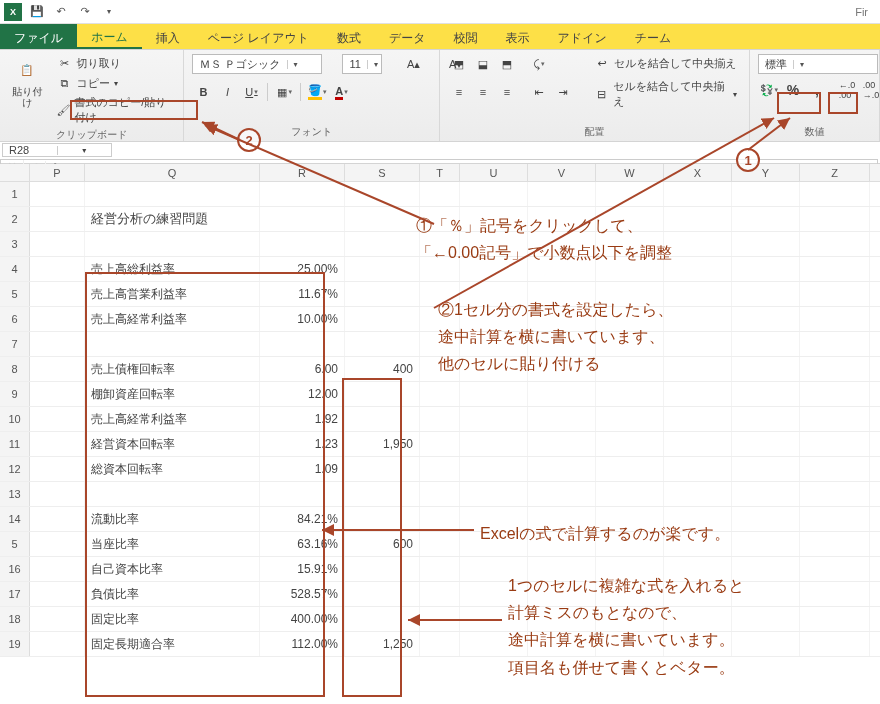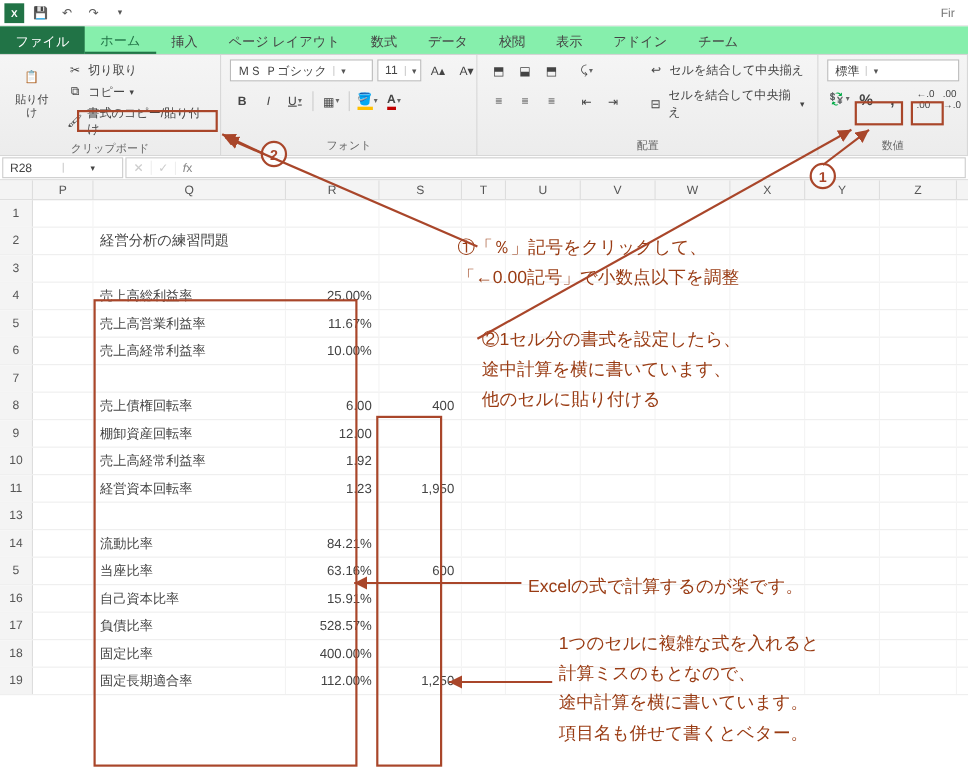--- a/index.html
+++ b/index.html
@@ -6,21 +6,21 @@
   body { font-family: "Meiryo UI", "MS PGothic", sans-serif; font-size: 11px; color: #444; background: #fff; width: 880px; height: 704px; overflow: hidden; position: relative; }
 
   
   .titlebar { height: 24px; background: #fff; display: flex; align-items: center; padding: 0 4px; gap: 6px; border-bottom: 1px solid #e0e0e0; }
   .titlebar .excel-logo { width: 18px; height: 18px; background: #217346; display:flex;align-items:center;justify-content:center;color:#fff;font-size:9px;font-weight:bold;}
   .titlebar .qat-icon { width:18px;height:18px; display:flex;align-items:center;justify-content:center;color:#555;}
   .titlebar .title-spacer { flex:1; }
   .titlebar .app-title { font-size:11px; color:#777; padding-right:8px;}
 
   
-  .tabstrip { height: 26px; display: flex; align-items: stretch; background:#86efac; padding-left:0; border-bottom: 1px solid #d4d4d4;}
+  .tabstrip { height: 26px; display: flex; align-items: stretch; background:#fde047; padding-left:0; border-bottom: 1px solid #d4d4d4;}
   .tab { padding: 4px 14px 0; font-size:12px; color:#444; cursor:pointer; display:flex;align-items:center;}
   .tab.file { background:#217346; color:#fff; }
   .tab.active { color:#217346; border-bottom:2px solid #217346;}
 
   
   .ribbon { height: 92px; background:#f1f1f1; background-image:linear-gradient(#f5f5f5,#ececec); border-bottom:1px solid #d4d4d4; display:flex; align-items:stretch; }
   .group { border-right:1px solid #d8d8d8; padding:4px 8px 2px; display:flex; flex-direction:column; justify-content:space-between; min-width:40px;}
   .group-body { display:flex; gap:6px; align-items:flex-start; flex:1;}
   .group-label { text-align:center; font-size:10px; color:#666; padding-top:2px; position:relative;}
 
@@ -28,27 +28,27 @@
   .bigbtn .ic { width:28px;height:28px; display:flex;align-items:center;justify-content:center;}
   .bigbtn .lbl { font-size:10px; text-align:center; line-height:1.1;}
 
   .stack { display:flex; flex-direction:column; gap:2px; }
   .smallbtn { display:flex; align-items:center; gap:4px; padding:1px 4px; font-size:11px; color:#444;}
   .icbox { width:16px;height:16px; display:inline-flex;align-items:center;justify-content:center;}
 
   .combo { display:inline-flex; align-items:center; border:1px solid #bbb; background:#fff; height:20px;}
   .combo span { padding:0 6px; font-size:11px;}
   .combo .dd { width:14px; border-left:1px solid #ccc; text-align:center; font-size:8px; color:#555;}
-  .fontrow { display:flex; gap:4px; align-items:center;}
+  .fontrow { display:flex; gap:20px; align-items:center;}
   .btnrow { display:flex; gap:2px; align-items:center; margin-top:4px;}
   .tool { width:22px; height:20px; display:inline-flex; align-items:center; justify-content:center; font-size:11px; color:#444;}
   .tool .ddarrow{ font-size:7px; margin-left:1px; color:#666;}
 
   
-  .formulabar { height:22px; border-bottom:1px solid #d4d4d4; display:flex; align-items:stretch; background:#fff;}
+  .formulabar { height:22px; border-bottom:1px solid #d4d4d4; display:flex; align-items:stretch; background:#fff;flex-direction:column;}
   .namebox { width:110px; border:1px solid #ccc; margin:1px 2px; display:flex; align-items:center;}
   .namebox span { padding:0 6px; flex:1; font-size:11px;}
   .namebox .dd { width:16px; border-left:1px solid #ccc; text-align:center; font-size:8px;}
   .fxarea { display:flex; align-items:center; border:1px solid #ccc; margin:1px 2px 1px 0; flex:1;}
   .fxbtn { width:22px; text-align:center; color:#888; font-size:11px; border-left:1px solid #eee;}
   .fxbtn:first-child{border-left:none;}
 
   
   .gridwrap { position:relative; }
   .colheads { display:flex; height:18px; background:#f4f4f4; border-bottom:1px solid #ddd;}
@@ -395,20 +395,34 @@
         <div class="cell cS r">1,950</div>
         <div class="cell cT"></div>
         <div class="cell cU"></div>
         <div class="cell cV"></div>
         <div class="cell cW"></div>
         <div class="cell cX"></div>
         <div class="cell cY"></div>
         <div class="cell cZ"></div>
       </div>
       <div class="row">
+        <div class="rh">12</div>
+        <div class="cell cP"></div>
+        <div class="cell cQ">総資本回転率</div>
+        <div class="cell cR r">1.09</div>
+        <div class="cell cS"></div>
+        <div class="cell cT"></div>
+        <div class="cell cU"></div>
+        <div class="cell cV"></div>
+        <div class="cell cW"></div>
+        <div class="cell cX"></div>
+        <div class="cell cY"></div>
+        <div class="cell cZ"></div>
+      </div>
+      <div class="row">
         <div class="rh">13</div>
         <div class="cell cP"></div>
         <div class="cell cQ"></div>
         <div class="cell cR"></div>
         <div class="cell cS"></div>
         <div class="cell cT"></div>
         <div class="cell cU"></div>
         <div class="cell cV"></div>
         <div class="cell cW"></div>
         <div class="cell cX"></div>

